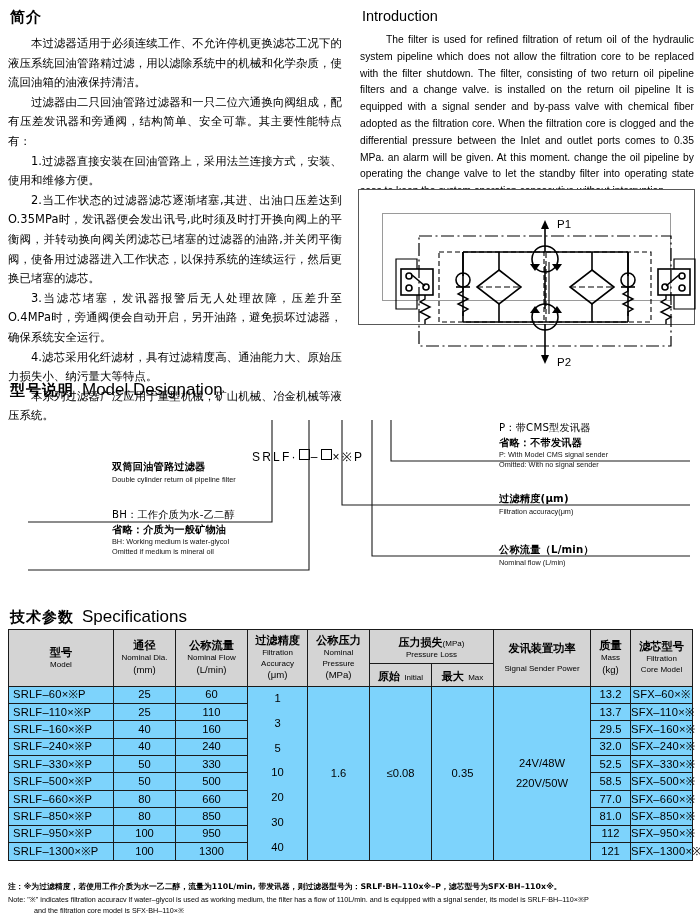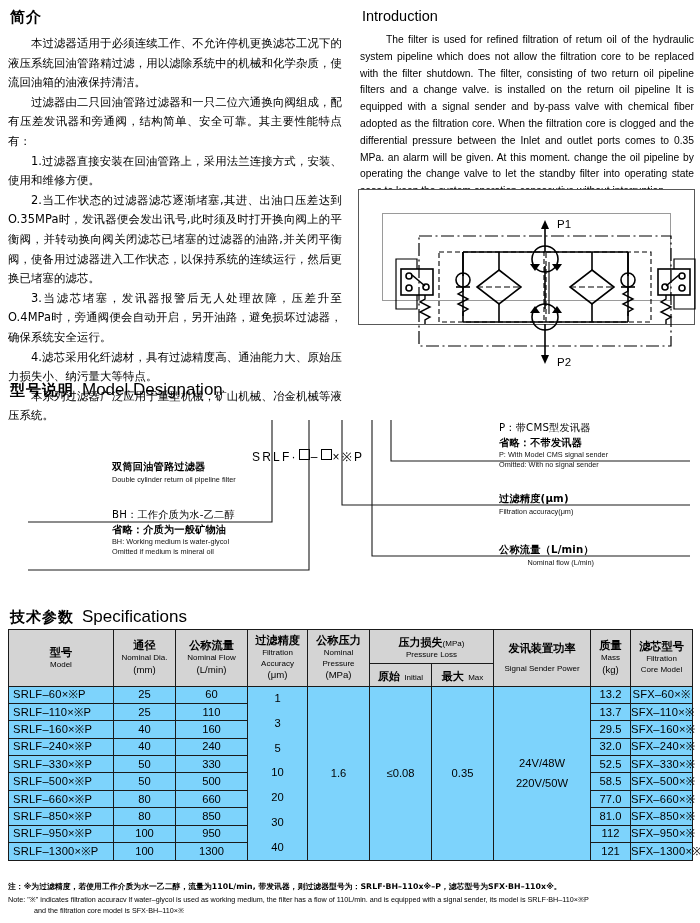--- a/index.html
+++ b/index.html
@@ -392,21 +392,21 @@
   <span class="lcn">省略：不带发讯器</span>
   <span class="len">P: With Model CMS signal sender</span>
   <span class="len">Omitted: With no signal sender</span>
 </div>
 
 <div class="lbl" style="left:499px; top:492px;">
   <span class="lcn">过滤精度(μm)</span>
   <span class="len">Filtration accuracy(μm)</span>
 </div>
 
-<div class="lbl" style="left:499px; top:543px;text-align:right;">
+<div class="lbl" style="left:499px; top:543px;">
   <span class="lcn">公称流量（L/min）</span>
   <span class="len">Nominal flow  (L/min)</span>
 </div>
 
 <div class="sec-head" id="spec-head">
   <span class="cn">技术参数</span><span class="en">Specifications</span>
 </div>
 
 <table class="spec-table">
   <colgroup>

